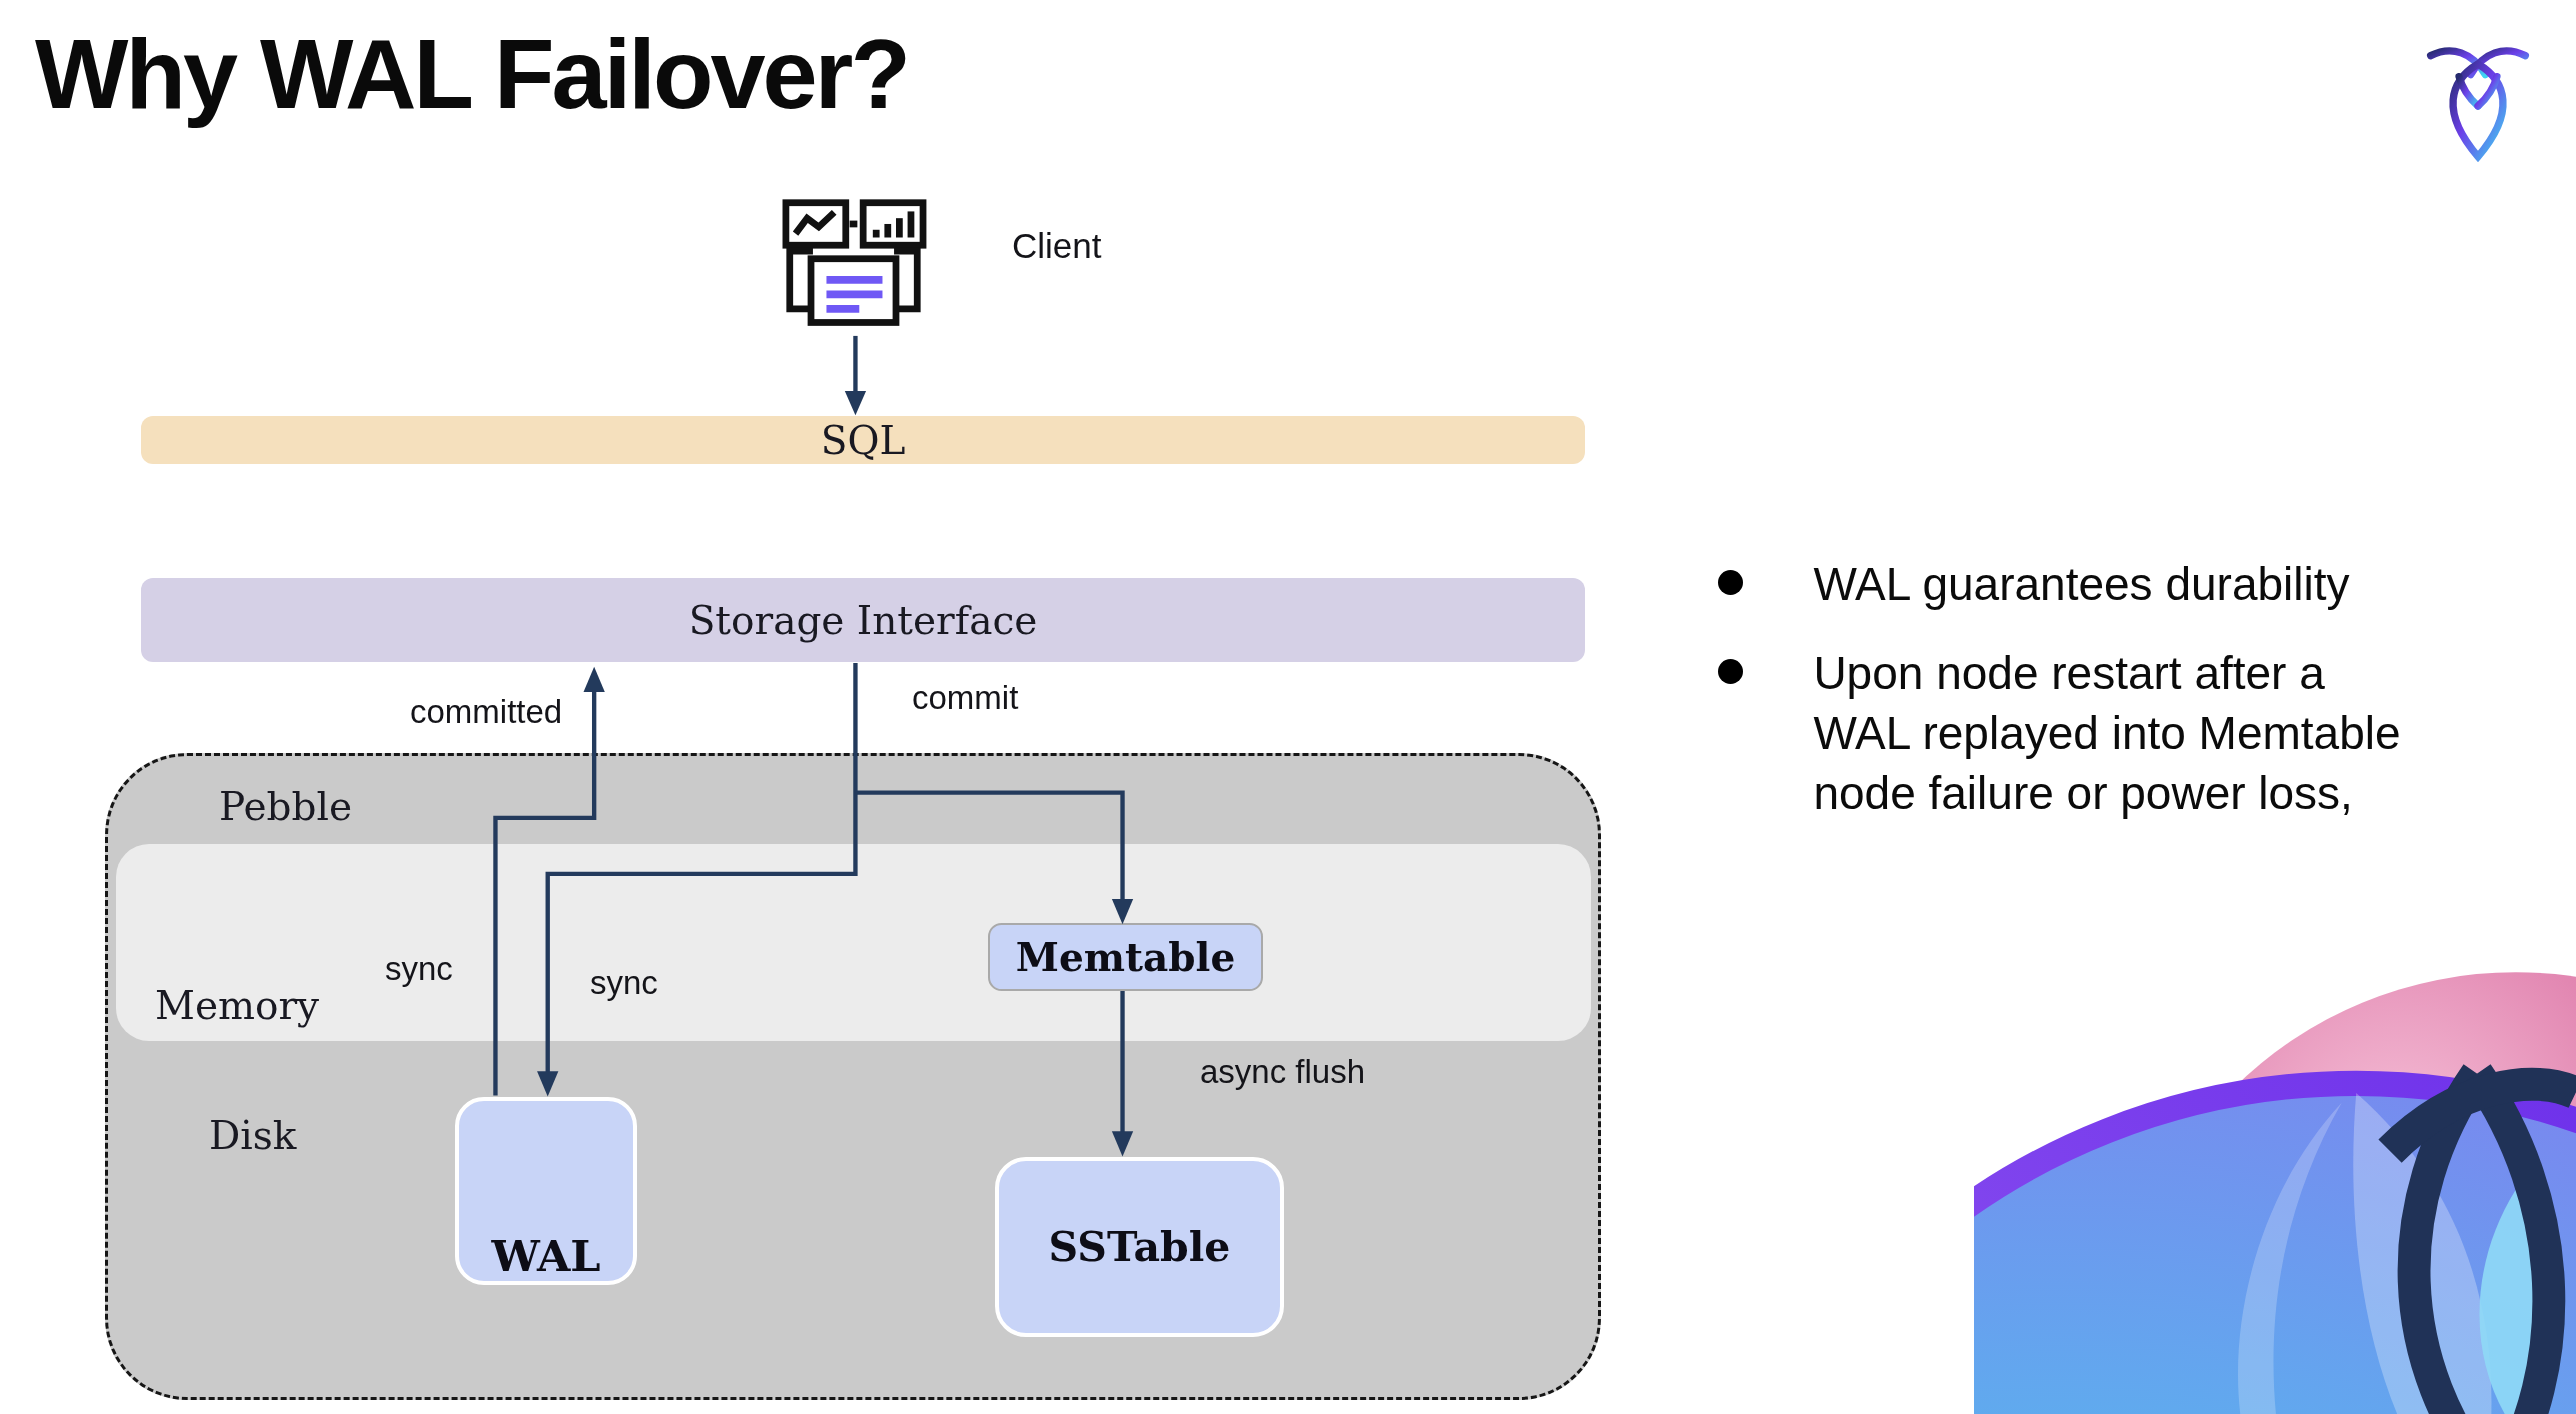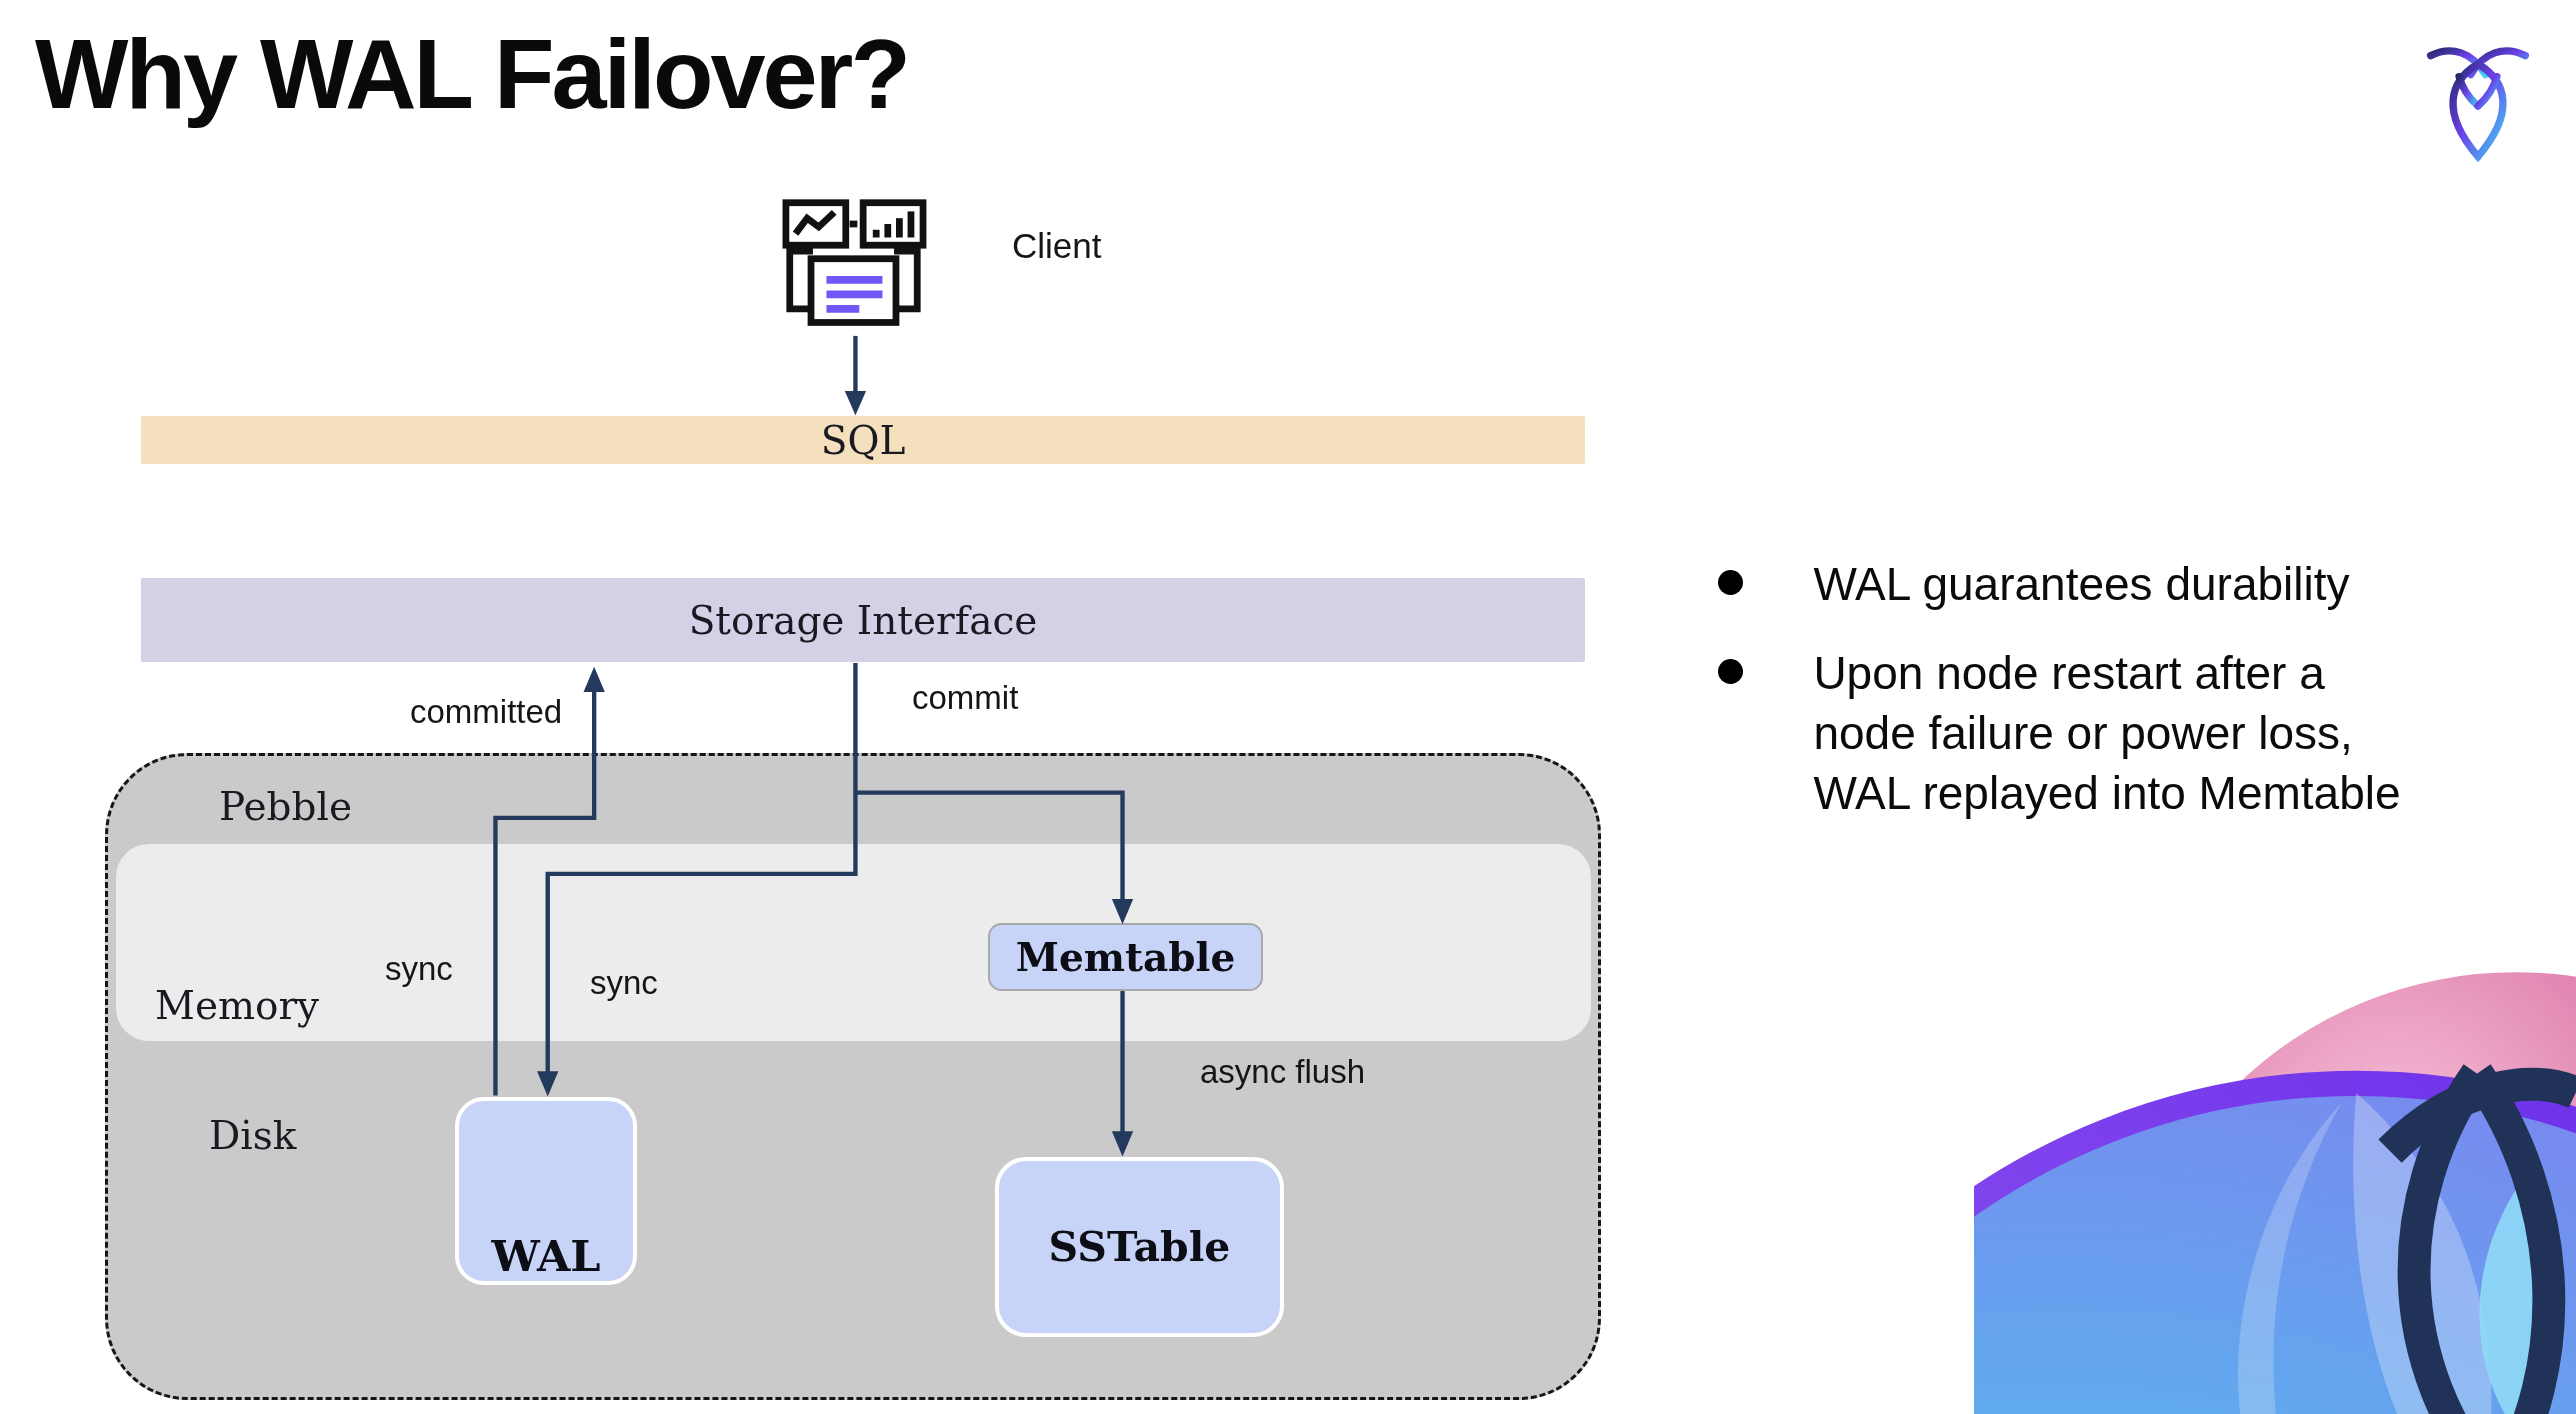--- a/index.html
+++ b/index.html
@@ -3,21 +3,21 @@
 <meta charset="utf-8">
 <style>
   html,body{margin:0;padding:0;background:#ffffff;}
   .slide{position:relative;width:2576px;height:1415px;background:#ffffff;overflow:hidden;
          font-family:"Liberation Sans",sans-serif;}
 
   .title{position:absolute;left:35px;top:17.4px;font-size:99px;font-weight:800;
          letter-spacing:-2.9px;color:#0a0a0a;font-family:"Liberation Sans",sans-serif;}
 
   
-  .bar{position:absolute;left:141px;width:1444px;border-radius:2px;
+  .bar{position:absolute;left:141px;width:1444px;border-radius:12px;
        display:flex;align-items:center;justify-content:center;
        font-family:"DejaVu Serif",serif;font-size:39px;color:#191922;}
   .bar-sql{top:416px;height:48px;background:#f5e0bd;}
   .bar-kv{top:505px;height:49px;background:#b7dbde;}
   .bar-storage{top:578px;height:84px;background:#d5d0e6;}
 
   
   .pebble{position:absolute;left:105px;top:753px;width:1496px;height:647px;
           background:#cacaca;border:3.9px dashed #161616;border-radius:82px;box-sizing:border-box;}
   .memory-band{position:absolute;left:116px;top:844px;width:1475px;height:197px;
@@ -151,22 +151,22 @@
     <div class="bullet">
       <span class="dot"></span>
       <div class="text">
         <div>WAL guarantees durability</div>
       </div>
     </div>
     <div class="bullet">
       <span class="dot"></span>
       <div class="text">
         <div>Upon node restart after a</div>
+        <div>WAL replayed into Memtable</div>
         <div>node failure or power loss,</div>
-        <div>WAL replayed into Memtable</div>
       </div>
     </div>
   </div>
 
   <svg class="brand-art" width="602" height="466" viewBox="0 0 622 482">
     <defs>
       <radialGradient id="gPink" cx="0.35" cy="0.22" r="0.95">
         <stop offset="0" stop-color="#f6c1d8"></stop>
         <stop offset="0.55" stop-color="#d35c95"></stop>
         <stop offset="1" stop-color="#b23a70"></stop>

